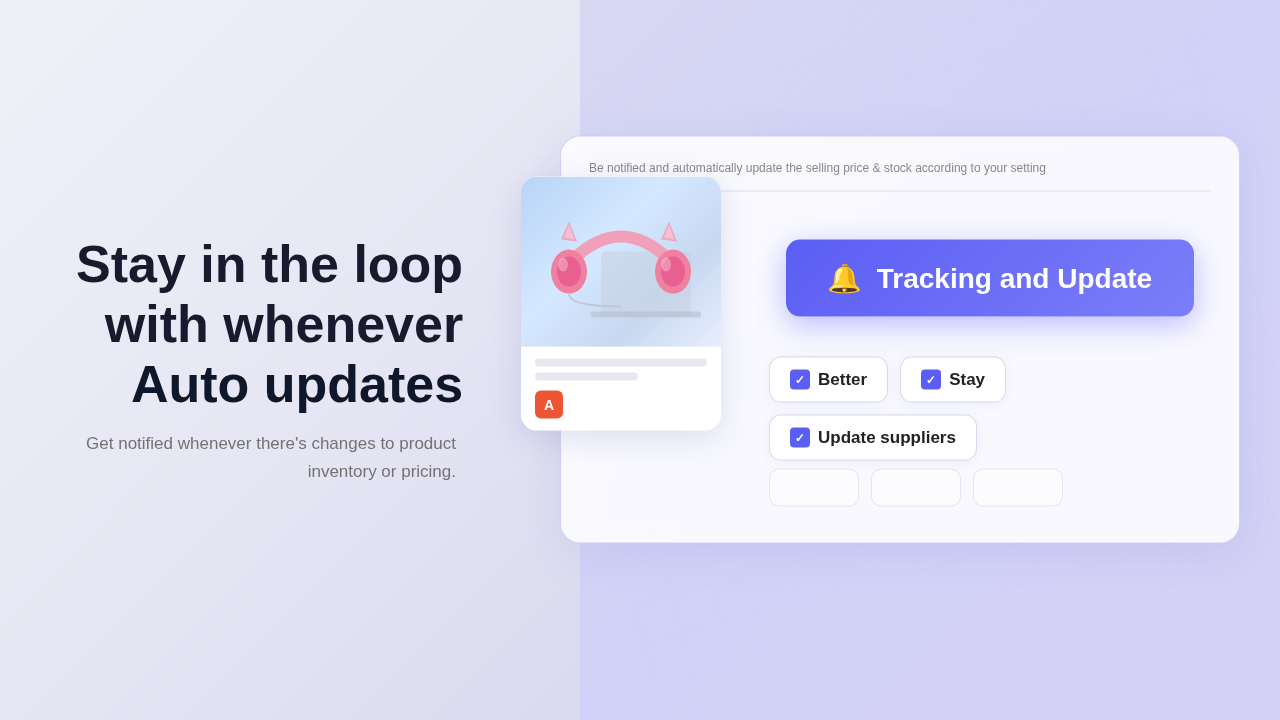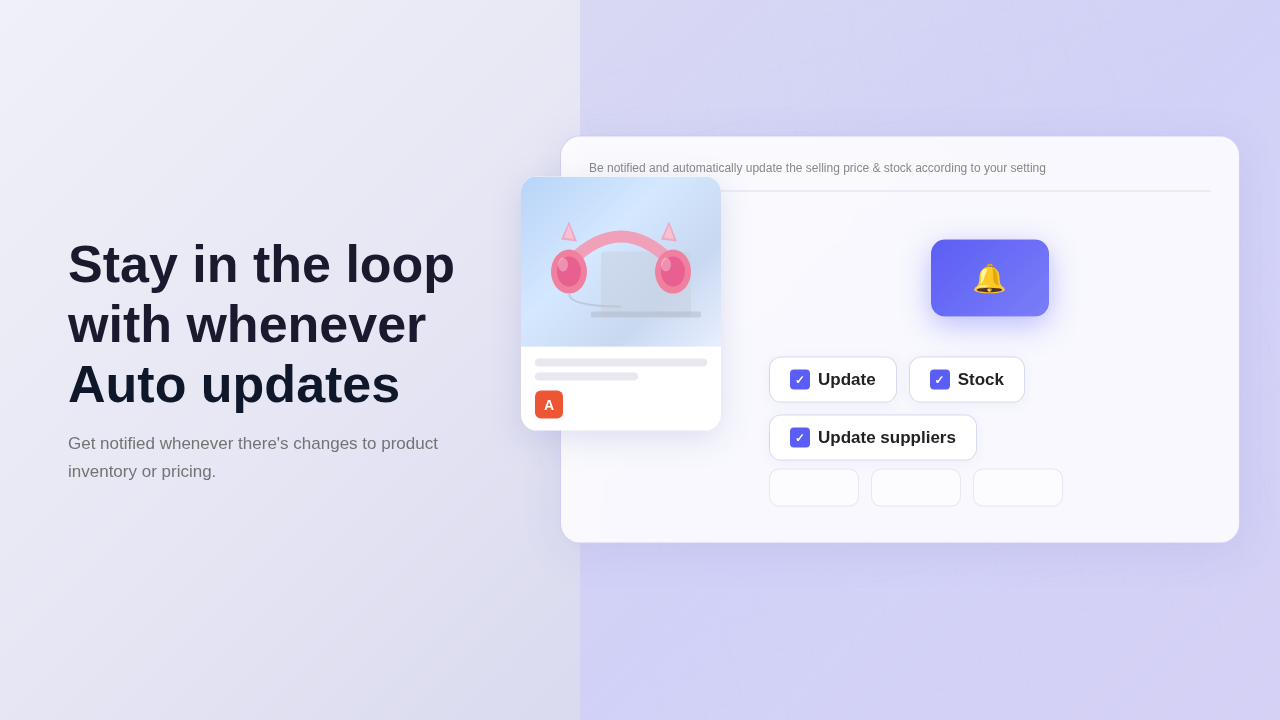--- a/index.html
+++ b/index.html
@@ -18,24 +18,25 @@
       top: 0; right: 0;
       width: 700px;
       height: 720px;
       background: linear-gradient(135deg, rgba(180,180,240,0.3) 0%, rgba(200,200,255,0.5) 50%, rgba(220,210,255,0.4) 100%);
       pointer-events: none;
     }
 
     
     .left-content {
       position: absolute;
-      left: 68px;
+      left: 76px;
       top: 50%;
       transform: translateY(-50%);
       max-width: 480px;
+      text-align: right;
     }
 
     .main-heading {
       font-size: 52px;
       font-weight: 800;
       color: #1a1a2e;
       line-height: 1.15;
       margin-bottom: 16px;
     }
 
@@ -292,31 +293,32 @@
           <div class="product-line"></div>
           <div class="product-line short"></div>
         </div>
         <div class="aliexpress-badge">A</div>
       </div>
     </div>
 
     <div class="center-area">
       <button class="tracking-button">
         <span class="bell-icon">🔔</span>
+        <span>Tracking and Update</span>
       </button>
     </div>
 
     <div class="tags-row">
       <div class="tag">
         <div class="checkmark">✓</div>
-        <span>Update</span>
+        <span>Better</span>
       </div>
       <div class="tag">
         <div class="checkmark">✓</div>
-        <span>Stock</span>
+        <span>Stay</span>
       </div>
       <div class="tag">
         <div class="checkmark">✓</div>
         <span>Update suppliers</span>
       </div>
     </div>
 
     <div class="sub-tags-row">
       <div class="sub-tag"></div>
       <div class="sub-tag"></div>

